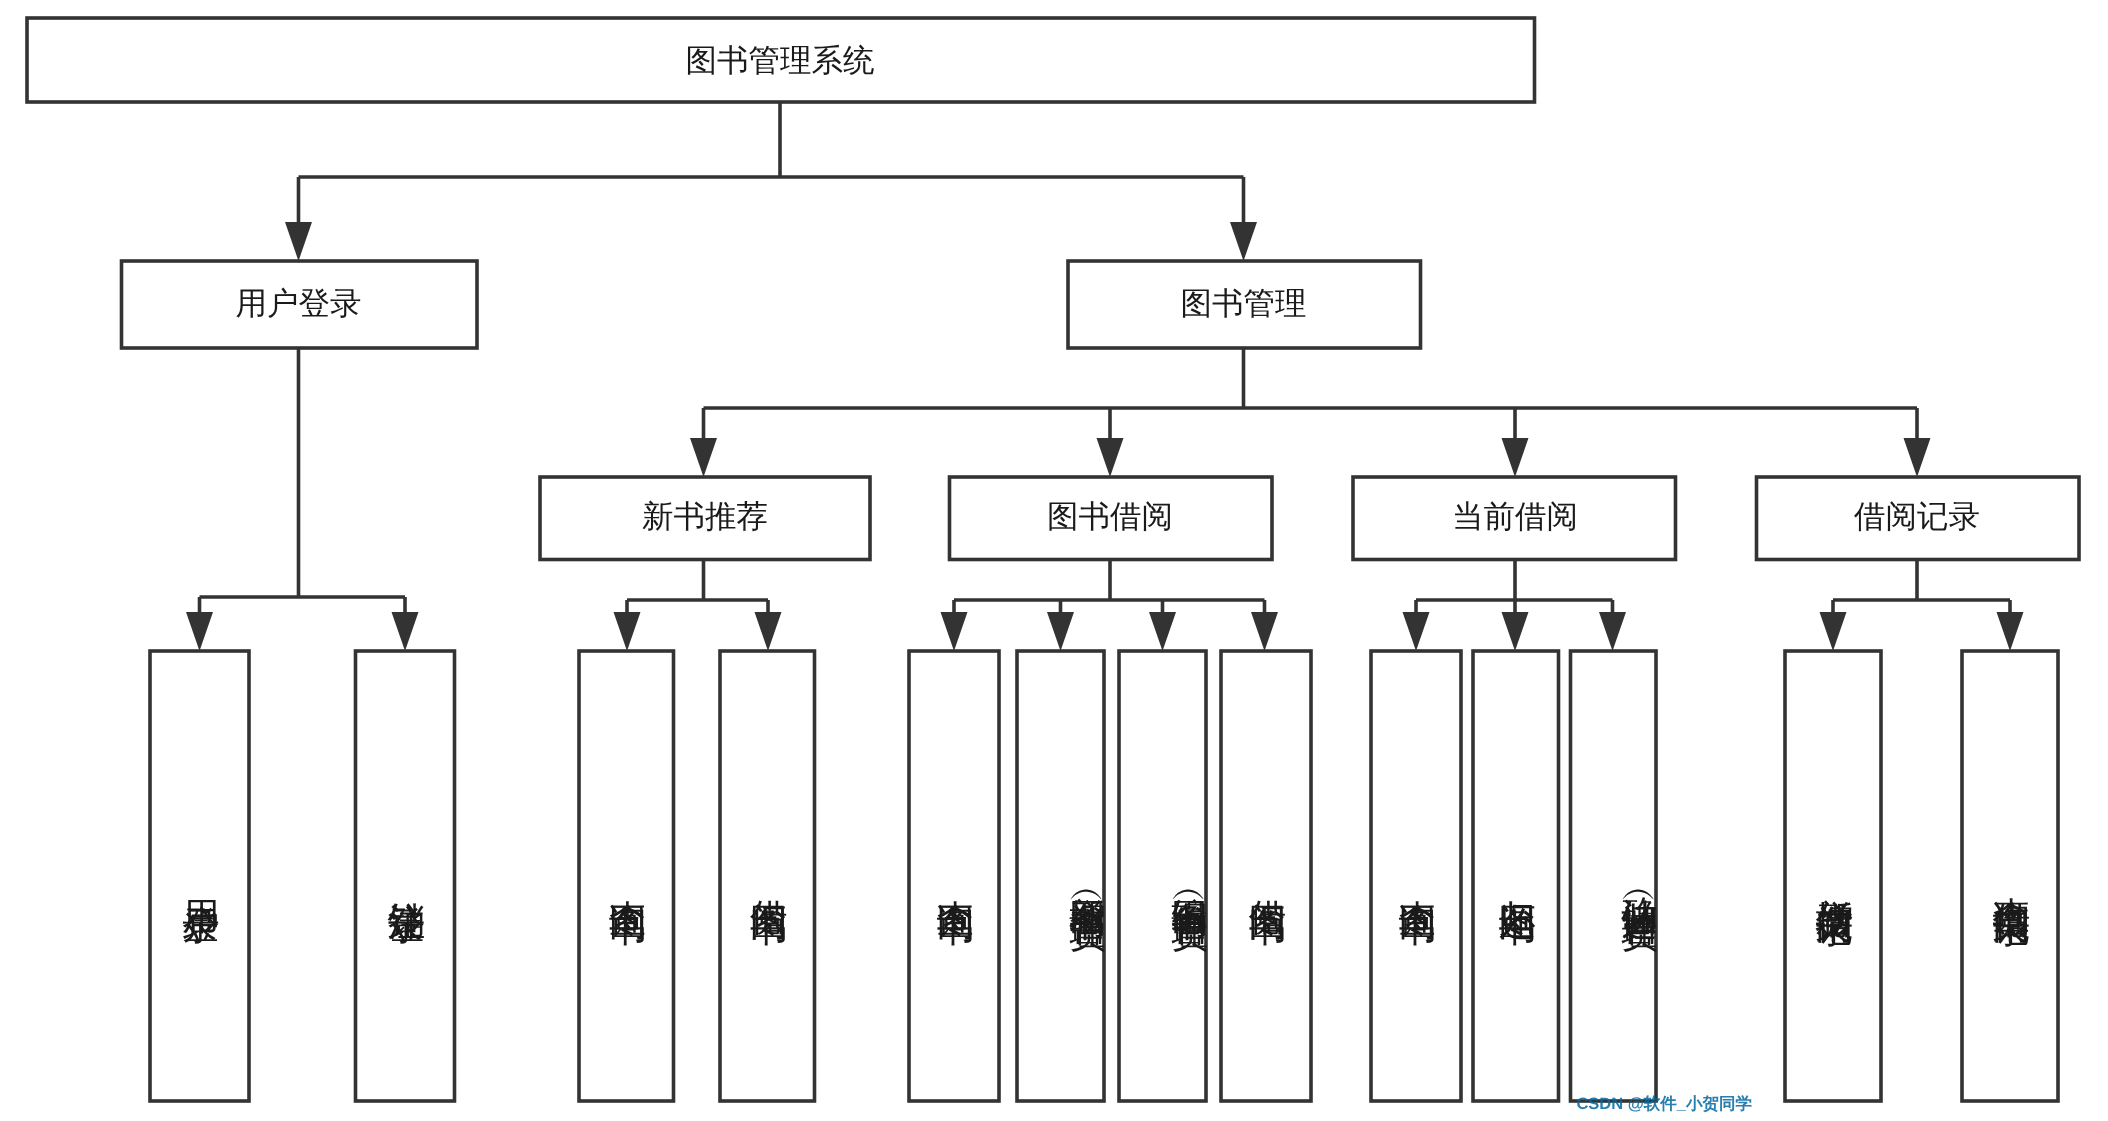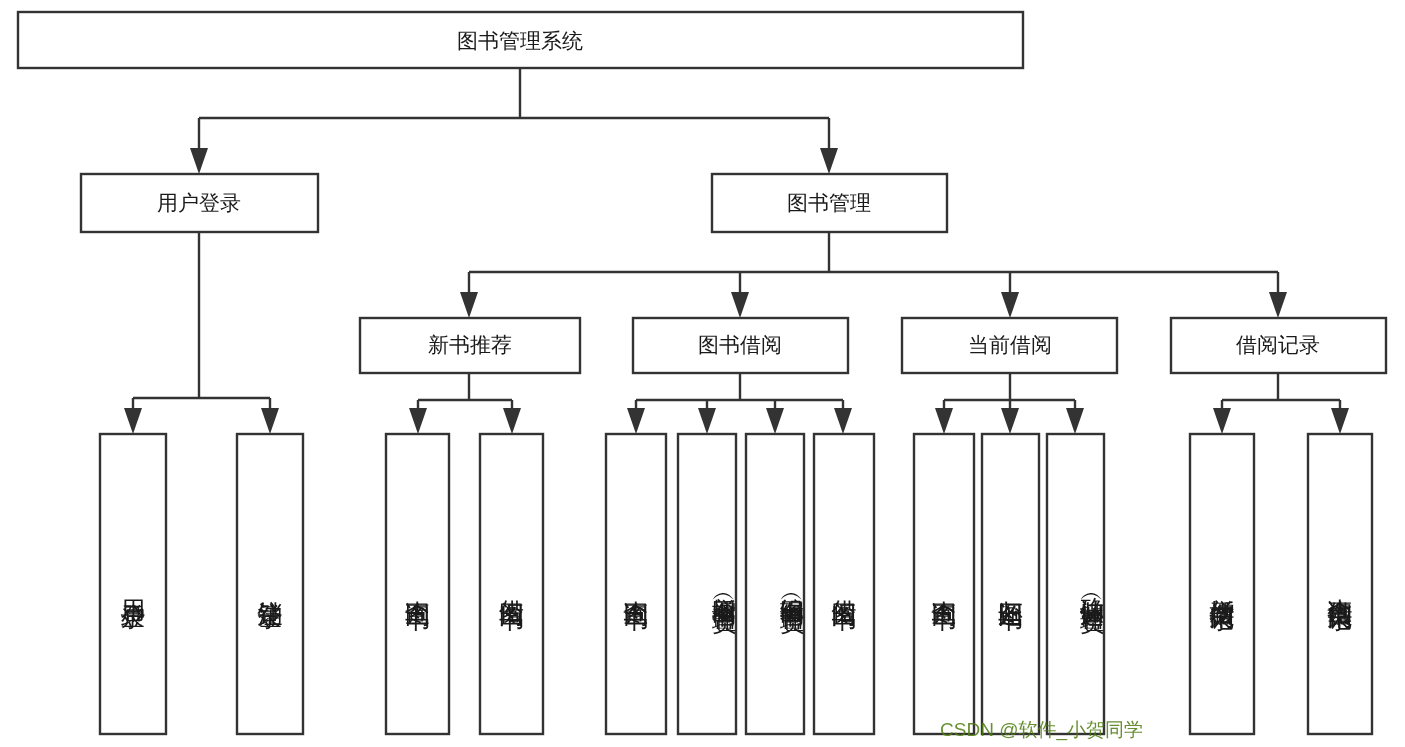--- a/index.html
+++ b/index.html
@@ -12,20 +12,21 @@
     width: 1405px;
     height: 747px;
     font-family: "Liberation Sans", "DejaVu Sans", sans-serif;
     overflow: hidden;
   }
   #diagram-root {
     position: relative;
     width: 1151px;
     height: 747px;
     background: #ffffff;
+    padding-left: 25px;
   }
   svg#tree-svg {
     position: absolute;
     top: 0;
     left: 0;
     width: 1405px;
     height: 747px;
     display: block;
   }
   .node-box {
@@ -62,25 +63,26 @@
     white-space: nowrap;
     pointer-events: none;
     text-align: center;
     user-select: none;
   }
   #watermark {
     position: absolute;
     right: 8px;
     bottom: 4px;
     font-family: "Liberation Sans", "DejaVu Sans", sans-serif;
-    font-size: 19px;
-    color: #4d7c0f;
+    font-size: 11px;
+    color: #0369a1;
     opacity: 0.85;
     white-space: nowrap;
     user-select: none;
+    font-weight: bold;
   }
 </style>
 </head>
 <body>
 
 <div id="diagram-root">
 
   <svg id="tree-svg" viewBox="0 0 1405 747">
 
     <g>

